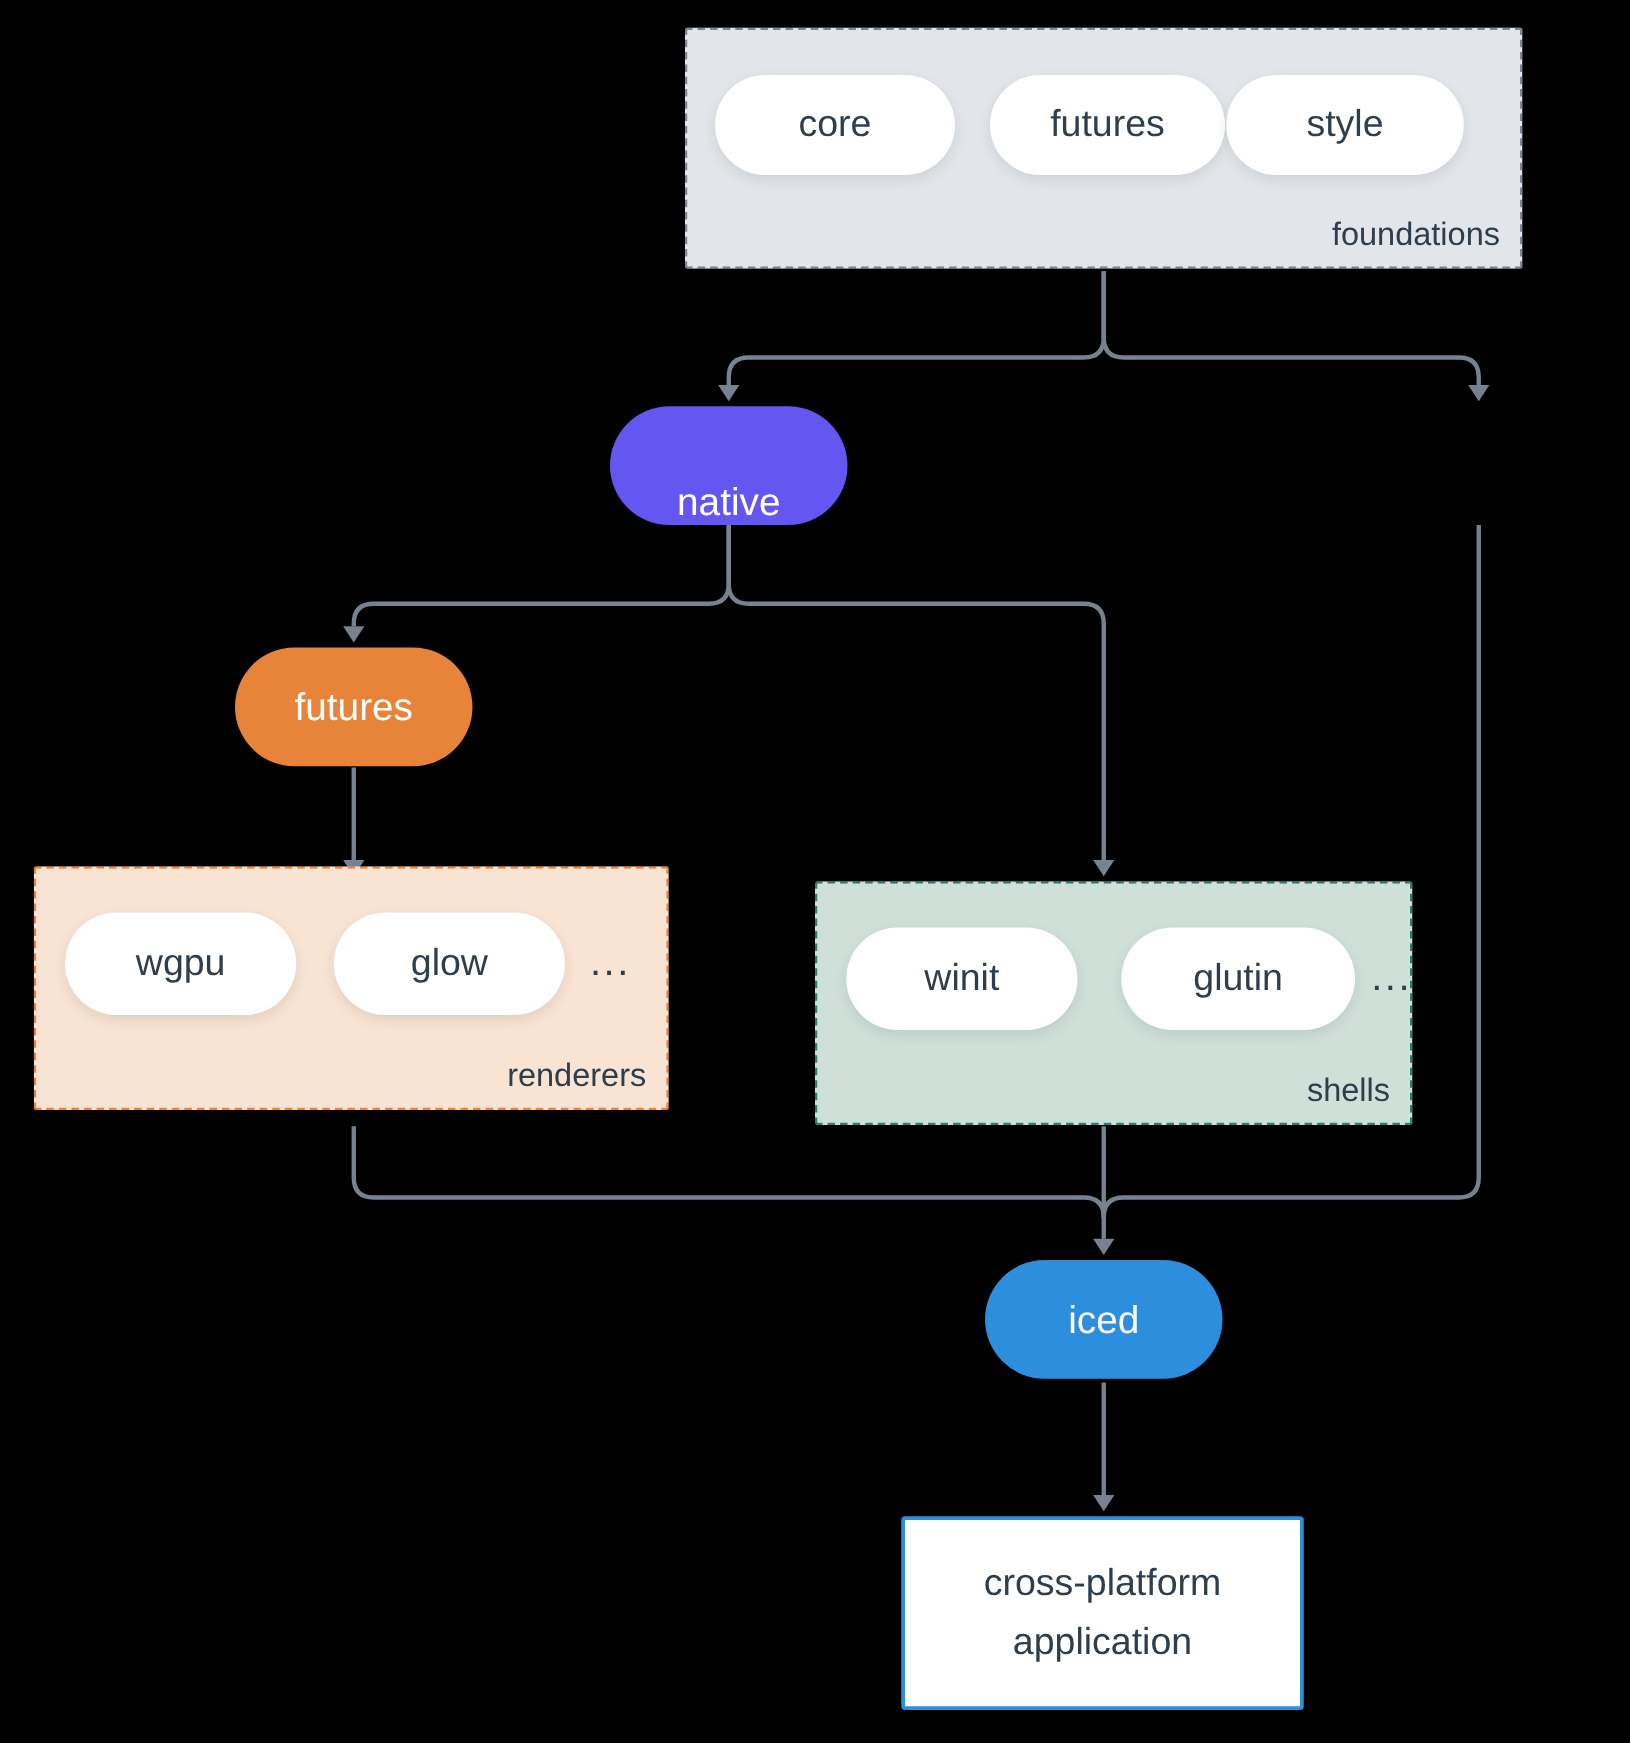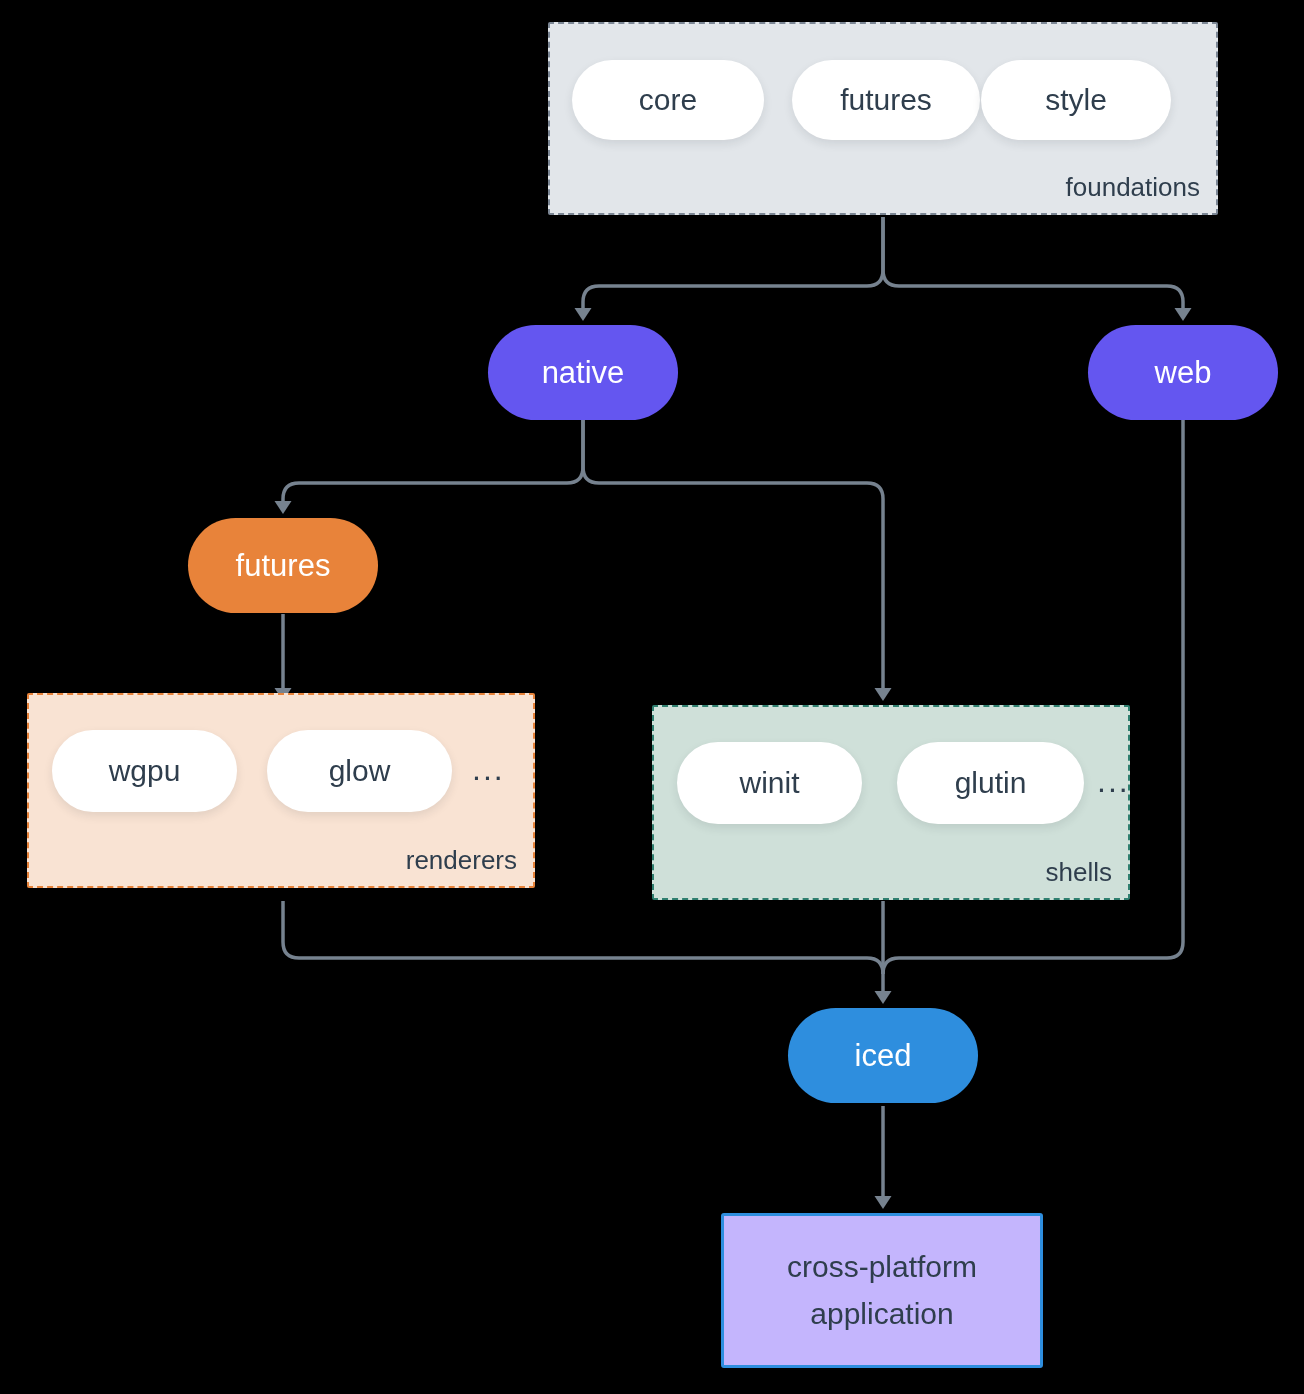--- a/index.html
+++ b/index.html
@@ -28,35 +28,35 @@
     display:flex;align-items:center;justify-content:center;
     font-size:30px;color:#2F3E4D;
     box-shadow:0 4px 10px rgba(30,40,50,0.10);
   }
   .node{
     position:absolute;
     border-radius:999px;
     display:flex;align-items:center;justify-content:center;
     font-size:31px;color:#FFFFFF;
   }
-  .node.purple{background:#6456F0;}
+  .node.purple{background:#6456F0;align-items:flex-end;}
   .node.orange{background:#E8833A;}
   .node.blue{background:#2E8EDE;}
   .group-label{
     position:absolute;right:16px;bottom:10px;
     font-size:26px;color:#2F3E4D;
   }
   .dots{
     position:absolute;
     font-size:32px;color:#2F3E4D;
     letter-spacing:2px;
   }
   .app-box{
     position:absolute;
-    background:#c4b5fd;
+    background:#ffffff;
     border:3px solid #2E8EDE;
     border-radius:3px;
     box-sizing:border-box;
     display:flex;align-items:center;justify-content:center;
     text-align:center;
     font-size:30px;color:#2F3E4D;
     line-height:1.55;
     padding:0 30px;
   }
 </style>
@@ -107,23 +107,20 @@
     <div class="white-pill" style="left:431px;top:36px;width:190px;height:80px;">
       <span>style</span>
     </div>
     <div class="group-label">foundations</div>
   </div>
 
   <div class="node purple" style="left:488px;top:325px;width:190px;height:95px;">
     <span>native</span>
   </div>
 
-  <div class="node purple" style="left:1088px;top:325px;width:190px;height:95px;">
-    <span>web</span>
-  </div>
 
   <div class="node orange" style="left:188px;top:518px;width:190px;height:95px;">
     <span>futures</span>
   </div>
 
   <div class="group renderers" style="left:27px;top:693px;width:508px;height:195px;">
     <div class="white-pill" style="left:23px;top:35px;width:185px;height:82px;">
       <span>wgpu</span>
     </div>
     <div class="white-pill" style="left:238px;top:35px;width:185px;height:82px;">

